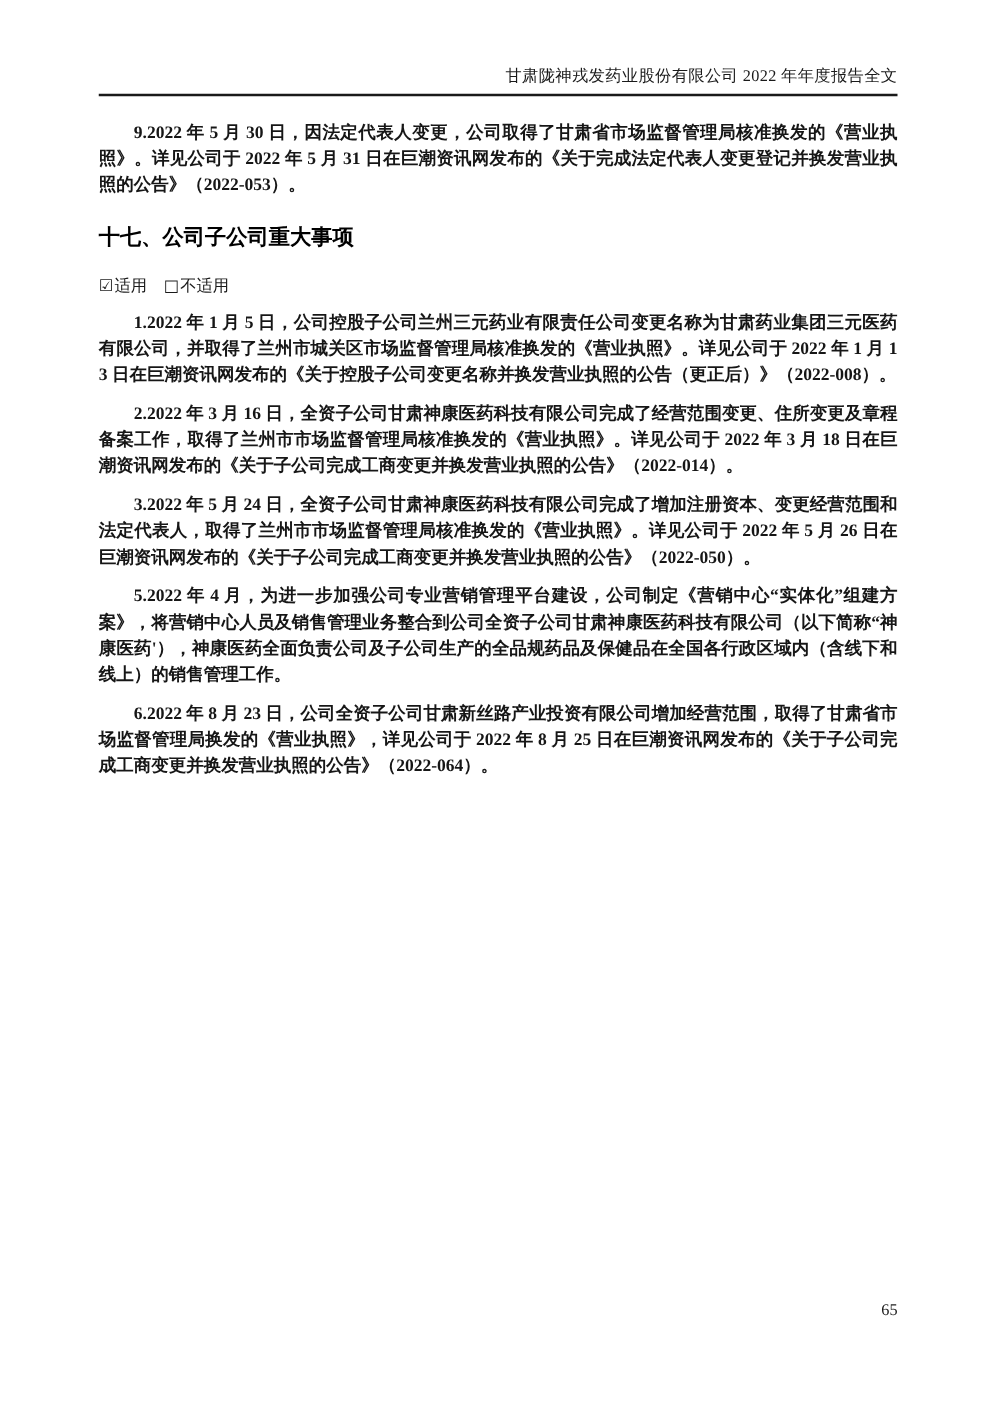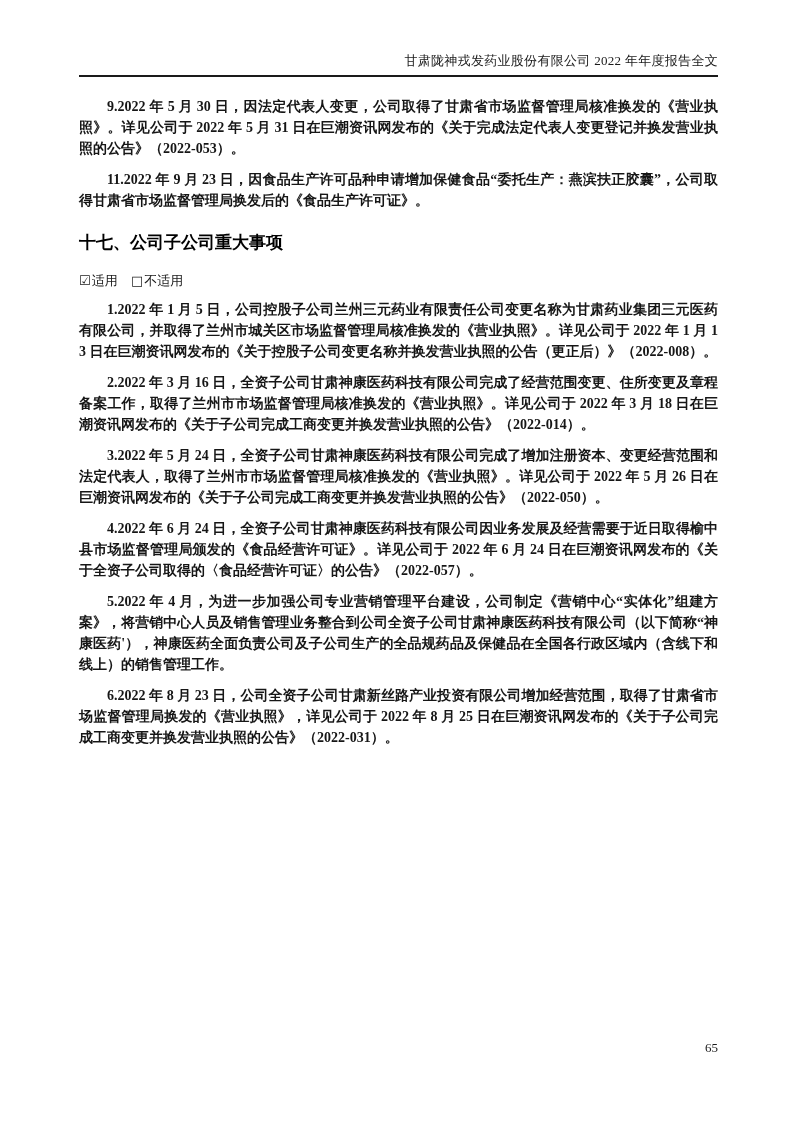--- a/index.html
+++ b/index.html
@@ -79,35 +79,33 @@
 
 <div class="page">
 
   <div class="page-header">
     <span>甘肃陇神戎发药业股份有限公司 2022 年年度报告全文</span>
   </div>
 
   <div class="content">
 
     <p class="para first">9.2022 年 5 月 30 日，因法定代表人变更，公司取得了甘肃省市场监督管理局核准换发的《营业执照》。详见公司于 2022 年 5 月 31 日在巨潮资讯网发布的《关于完成法定代表人变更登记并换发营业执照的公告》（2022-053）。</p>
-    <p class="para">11.2022 年 9 月 23 日，因食品生产许可品种申请增加保健食品“委托生产：燕滨扶正胶囊”，公司取得甘肃省市场监督管理局换发后的《食品生产许可证》。</p>
 
     <h2 class="section-heading">十七、公司子公司重大事项</h2>
 
     <div class="applicability">
       <span class="applicability-option"><span class="checkbox-glyph">☑</span><span>适用</span></span>
       <span class="applicability-option"><span class="checkbox-glyph">□</span><span>不适用</span></span>
     </div>
 
     <p class="para">1.2022 年 1 月 5 日，公司控股子公司兰州三元药业有限责任公司变更名称为甘肃药业集团三元医药有限公司，并取得了兰州市城关区市场监督管理局核准换发的《营业执照》。详见公司于 2022 年 1 月 13 日在巨潮资讯网发布的《关于控股子公司变更名称并换发营业执照的公告（更正后）》（2022-008）。</p>
     <p class="para">2.2022 年 3 月 16 日，全资子公司甘肃神康医药科技有限公司完成了经营范围变更、住所变更及章程备案工作，取得了兰州市市场监督管理局核准换发的《营业执照》。详见公司于 2022 年 3 月 18 日在巨潮资讯网发布的《关于子公司完成工商变更并换发营业执照的公告》（2022-014）。</p>
     <p class="para">3.2022 年 5 月 24 日，全资子公司甘肃神康医药科技有限公司完成了增加注册资本、变更经营范围和法定代表人，取得了兰州市市场监督管理局核准换发的《营业执照》。详见公司于 2022 年 5 月 26 日在巨潮资讯网发布的《关于子公司完成工商变更并换发营业执照的公告》（2022-050）。</p>
-    <p class="para">4.2022 年 6 月 24 日，全资子公司甘肃神康医药科技有限公司因业务发展及经营需要于近日取得榆中县市场监督管理局颁发的《食品经营许可证》。详见公司于 2022 年 6 月 24 日在巨潮资讯网发布的《关于全资子公司取得的〈食品经营许可证〉的公告》（2022-057）。</p>
     <p class="para">5.2022 年 4 月，为进一步加强公司专业营销管理平台建设，公司制定《营销中心“实体化”组建方案》，将营销中心人员及销售管理业务整合到公司全资子公司甘肃神康医药科技有限公司（以下简称“神康医药'），神康医药全面负责公司及子公司生产的全品规药品及保健品在全国各行政区域内（含线下和线上）的销售管理工作。</p>
-    <p class="para">6.2022 年 8 月 23 日，公司全资子公司甘肃新丝路产业投资有限公司增加经营范围，取得了甘肃省市场监督管理局换发的《营业执照》，详见公司于 2022 年 8 月 25 日在巨潮资讯网发布的《关于子公司完成工商变更并换发营业执照的公告》（2022-031）。</p>
+    <p class="para">6.2022 年 8 月 23 日，公司全资子公司甘肃新丝路产业投资有限公司增加经营范围，取得了甘肃省市场监督管理局换发的《营业执照》，详见公司于 2022 年 8 月 25 日在巨潮资讯网发布的《关于子公司完成工商变更并换发营业执照的公告》（2022-064）。</p>
 
   </div>
 
   <div class="page-footer">
     <span>65</span>
   </div>
 
 </div>
 
 </body></html>

